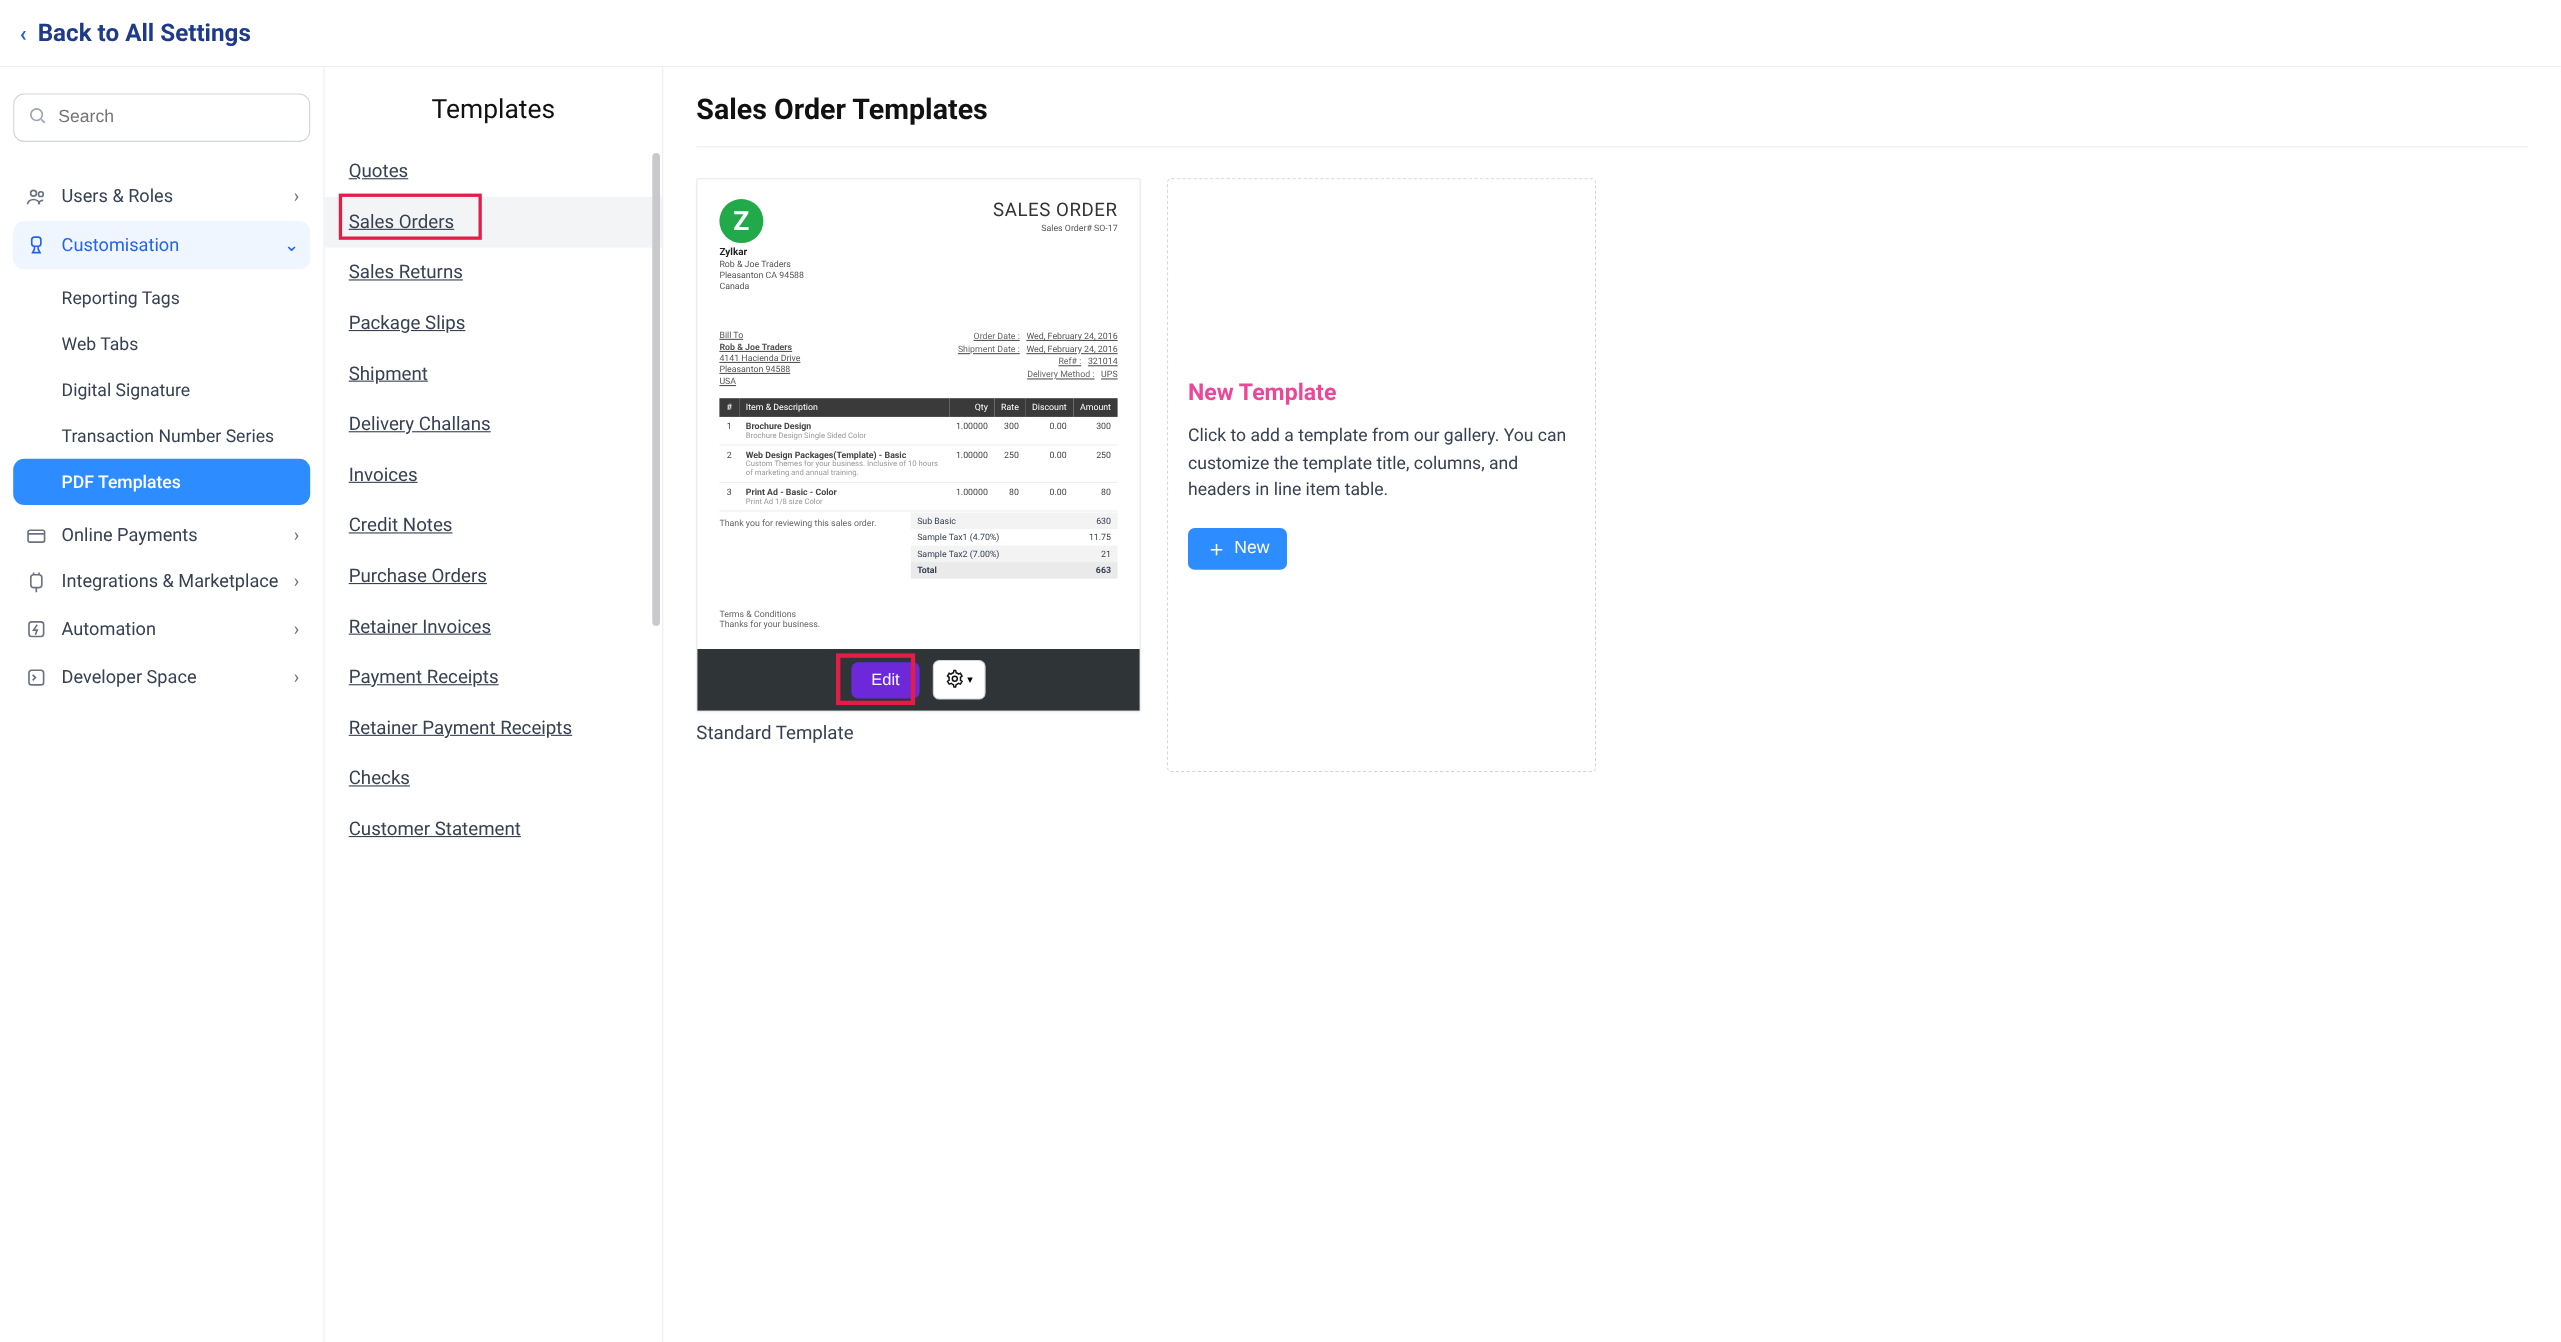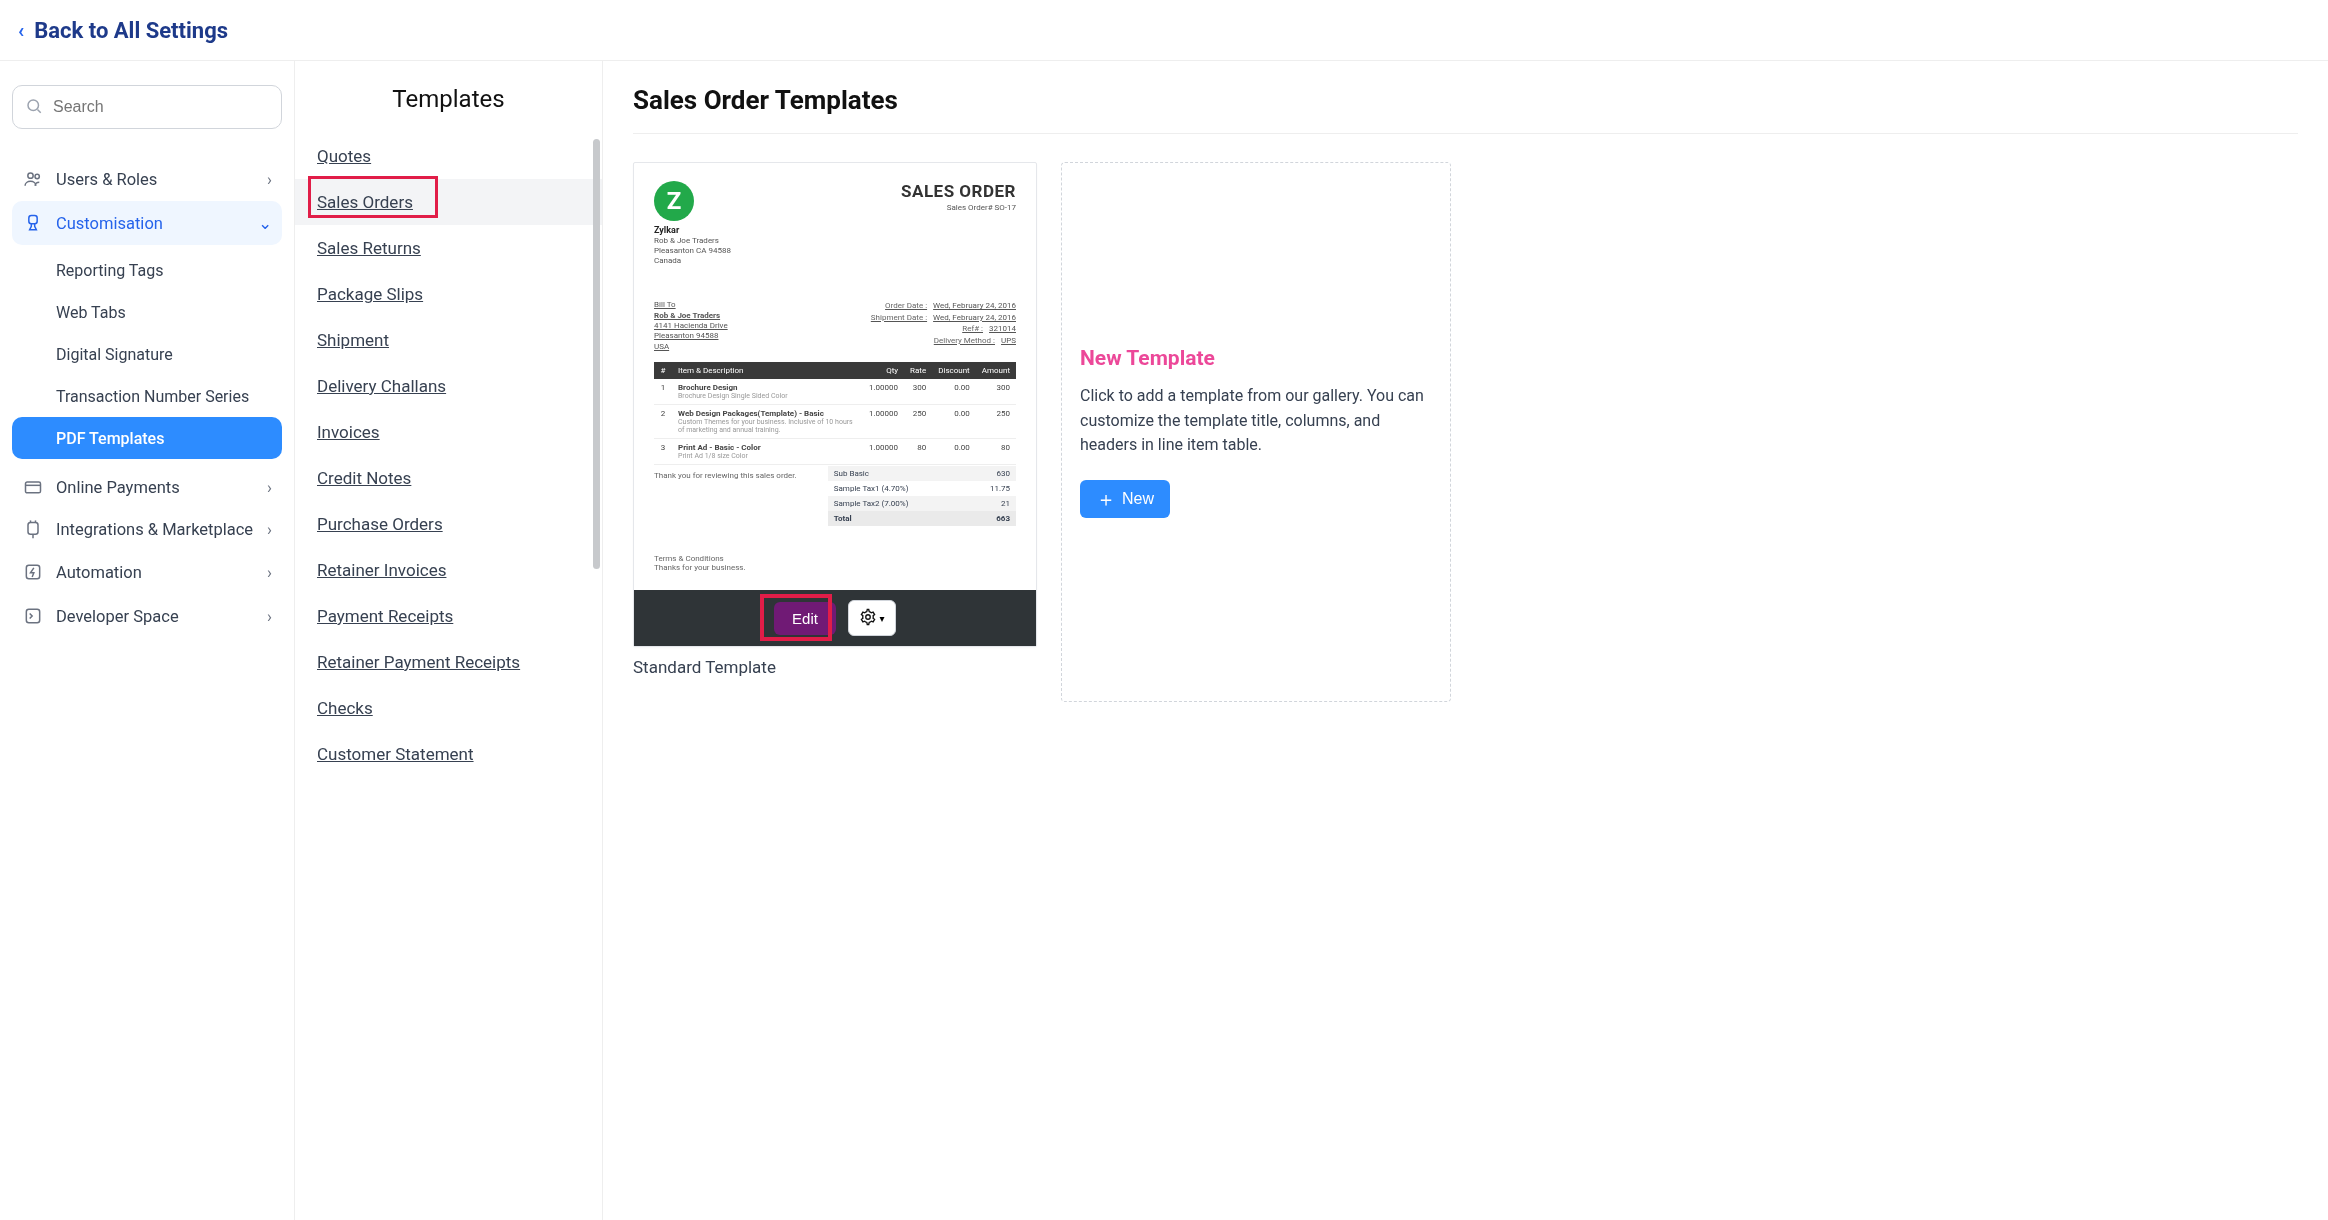--- a/index.html
+++ b/index.html
@@ -111,21 +111,21 @@
     display:flex; flex-direction:column;
     position:relative;
   }
   .tpl-preview { flex:1; padding: 18px 20px 8px 20px; font-size:9px; color:#374151;}
   .tpl-preview .hdr { display:flex; justify-content:space-between; align-items:flex-start; }
   .tpl-preview .logo {
     width:40px; height:40px; border-radius:50%; background:#22a94a;
     color:#fff; font-weight:700; font-size:24px; display:flex; align-items:center; justify-content:center;
   }
   .tpl-preview .title { text-align:right;}
-  .tpl-preview .title .so { font-size:17px; letter-spacing:0.5px; color:#333; font-weight:700;}
+  .tpl-preview .title .so { font-size:17px; letter-spacing:0.5px; color:#333; font-weight:400;}
   .tpl-preview .title .num { font-size:8px; color:#555; margin-top:2px;}
   .tpl-preview .company { margin-top:4px; font-size:8px; color:#555; line-height:1.25;}
   .tpl-preview .company b { font-size:9px; color:#222;}
   .tpl-preview .meta { margin-top:34px; display:flex; justify-content:space-between; font-size:8px; color:#555;text-decoration:underline;}
   .tpl-preview .meta .bill { line-height:1.3;}
   .tpl-preview .meta .kv { text-align:right; line-height:1.45;}
   .tpl-preview .meta .kv span.l{ color:#666; margin-right:6px;}
   .tpl-preview table { width:100%; border-collapse:collapse; margin-top:10px; font-size:8px;}
   .tpl-preview thead { background:#3a3a3a; color:#fff;}
   .tpl-preview th, .tpl-preview td { padding:4px 6px;}
@@ -141,21 +141,21 @@
   .tpl-preview .totals .row{ display:flex; justify-content:space-between; padding:3px 6px;}
   .tpl-preview .totals .row.shade{ background:#f3f3f3;}
   .tpl-preview .totals .row.total{ background:#eaeaea; font-weight:700;}
   .tpl-preview .terms{ margin-top:28px; font-size:8px; color:#666;}
   .tpl-footer {
     background:#2f3437; height:56px; display:flex; align-items:center; justify-content:center; gap:12px;
     margin-top:10px;
     position:relative;
   }
   .btn-edit {
-    background:#701a75; color:#fff; border:none; border-radius:6px; padding:8px 18px; font-size:15px; cursor:pointer;
+    background:#6d28d9; color:#fff; border:none; border-radius:6px; padding:8px 18px; font-size:15px; cursor:pointer;
   }
   .btn-gear {
     background:#fff; border:1px solid #d1d5db; border-radius:6px; width:48px; height:36px; display:flex; align-items:center; justify-content:center; gap:2px; cursor:pointer;
   }
   .btn-gear .caret{ font-size:10px;}
   .caption { margin-top:10px; font-size:17px; color:#374151; }
   .new-card {
     width: 390px; border:1.5px dashed #d1d5db; border-radius:4px; padding:36px 18px 36px 18px;
     min-height: 540px;
     display: flex;

